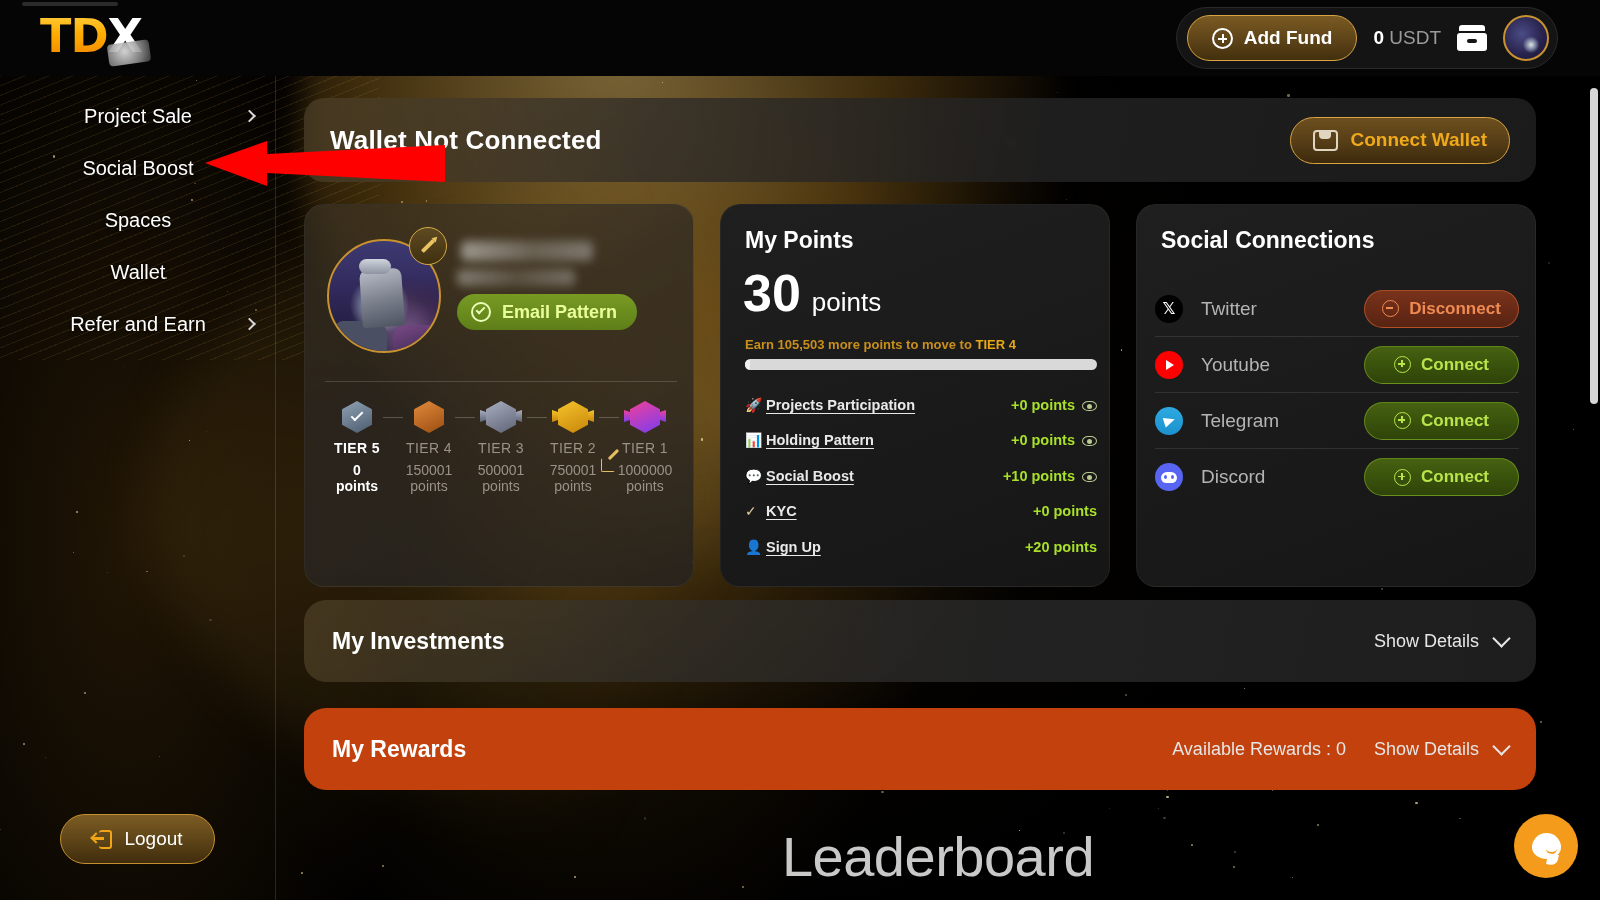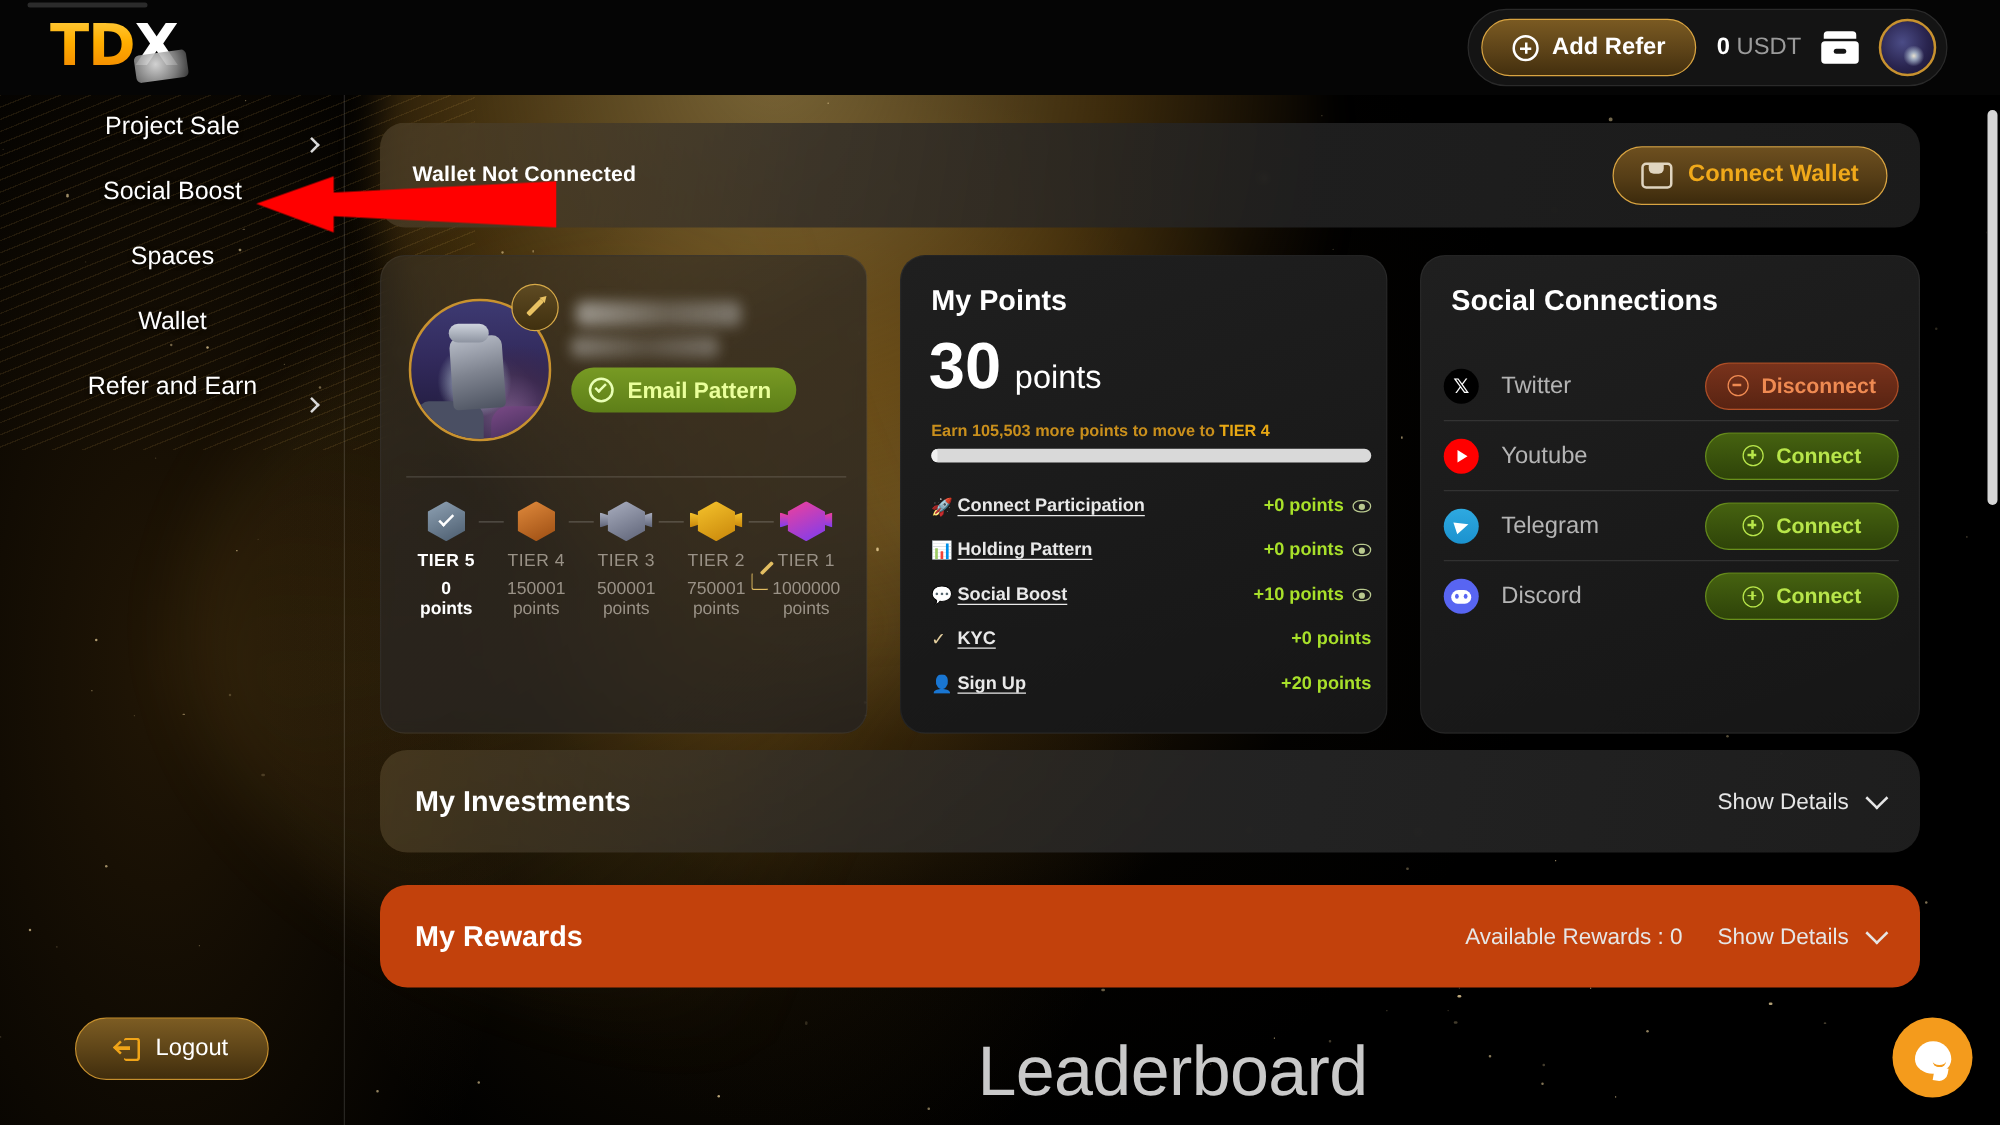--- a/index.html
+++ b/index.html
@@ -89,21 +89,21 @@
     background:
       radial-gradient(circle at 62% 66%, #e8e2d0 0%, #9aa6bd 8%, rgba(0,0,0,0) 22%),
       radial-gradient(circle at 40% 40%, #4b4c86 0%, #2a2550 55%, #15102e 100%);
   }
 
   
   .sidebar { position:absolute; left:0; top:76px; width:276px; height:824px; z-index:20; }
   .sidebar-divider { position:absolute; right:0; top:0; width:1px; height:824px; background:rgba(255,255,255,0.13); }
   .nav { position:absolute; left:0; top:14px; width:276px; }
   .nav-item {
-    position:relative; display:flex; justify-content:center;
+    position:relative; display:flex; align-items:center; justify-content:center;
     height:52px; color:#fff; font-size:20px; font-weight:500; cursor:pointer;
     text-shadow:0 1px 4px rgba(0,0,0,.8);
   }
   .nav-chevron {
     position:absolute; right:22px; top:50%; width:9px; height:9px;
     border-top:2px solid #d9d9d9; border-right:2px solid #d9d9d9;
     transform:translateY(-50%) rotate(45deg);
   }
   .logout-btn {
     position:absolute; left:60px; bottom:36px; width:155px; height:50px;
@@ -128,21 +128,21 @@
   .main { position:absolute; left:276px; top:76px; width:1324px; height:824px; z-index:10; }
 
   .card { border-radius:20px; position:absolute; }
 
   .wallet-banner {
     left:28px; top:22px; width:1232px; height:84px;
     background:linear-gradient(100deg, rgba(84,70,46,0.62) 0%, rgba(48,44,40,0.80) 28%, rgba(34,34,34,0.88) 60%, rgba(30,30,30,0.90) 100%);
     backdrop-filter: blur(3px);
     display:flex; align-items:center; justify-content:space-between; padding:0 26px;
   }
-  .wallet-banner-title { font-size:17px; font-weight:700; color:#fff; letter-spacing:.2px; }
+  .wallet-banner-title { font-size:26px; font-weight:700; color:#fff; letter-spacing:.2px; }
   .connect-wallet-btn {
     display:flex; align-items:center; gap:12px; height:47px; padding:0 22px;
     border-radius:25px; border:1px solid #d9a441; cursor:pointer;
     background:linear-gradient(180deg,#6d4f1f 0%, #553d16 55%, #3c2a0c 100%);
     color:#f0a91a; font-size:19px; font-weight:700;
   }
   .wallet-glyph { width:25px; height:21px; position:relative; flex:none; }
   .wallet-glyph .body { position:absolute; inset:0; border:2px solid #e0d5c0; border-radius:4px; }
   .wallet-glyph .flap { position:absolute; left:6px; top:2px; width:12px; height:7px; background:#e0d5c0; border-radius:0 0 4px 4px; }
 
@@ -542,21 +542,21 @@
   <div class="topbar">
     <div class="logo-topbar-line"></div>
     <div class="logo">
       <span class="logo-text"><span class="logo-td">TD</span><span class="logo-x">X</span></span>
       <span class="logo-badge"></span>
     </div>
 
     <div class="header-pill">
       <div class="add-fund-btn">
         <span class="icon-circle-plus"></span>
-        <span>Add Refer</span>
+        <span>Add Fund</span>
       </div>
       <div class="usdt">
         <b>0</b>
         <span>USDT</span>
       </div>
       <div class="inbox-icon">
         <span class="lid"></span>
         <span class="box"></span>
         <span class="slot"></span>
       </div>
@@ -690,21 +690,21 @@
       </div>
       <div class="pts-hint">
         <span>Earn 105,503 more points to move to </span><span class="tier4">TIER 4</span>
       </div>
       <div class="progress-track">
         <div class="progress-fill" id="progress-fill" style="width: 1.5%;"></div>
       </div>
       <div class="pts-list" id="pts-list">
           <div class="pts-row">
             <span class="pts-row-icon">🚀</span>
-            <span class="pts-row-label">Connect Participation</span>
+            <span class="pts-row-label">Projects Participation</span>
             <span><span class="pts-row-val">+0 points</span><span class="eye-icon"><span class="outline"></span><span class="pupil"></span></span></span>
           </div>
           <div class="pts-row">
             <span class="pts-row-icon">📊</span>
             <span class="pts-row-label">Holding Pattern</span>
             <span><span class="pts-row-val">+0 points</span><span class="eye-icon"><span class="outline"></span><span class="pupil"></span></span></span>
           </div>
           <div class="pts-row">
             <span class="pts-row-icon">💬</span>
             <span class="pts-row-label">Social Boost</span>

